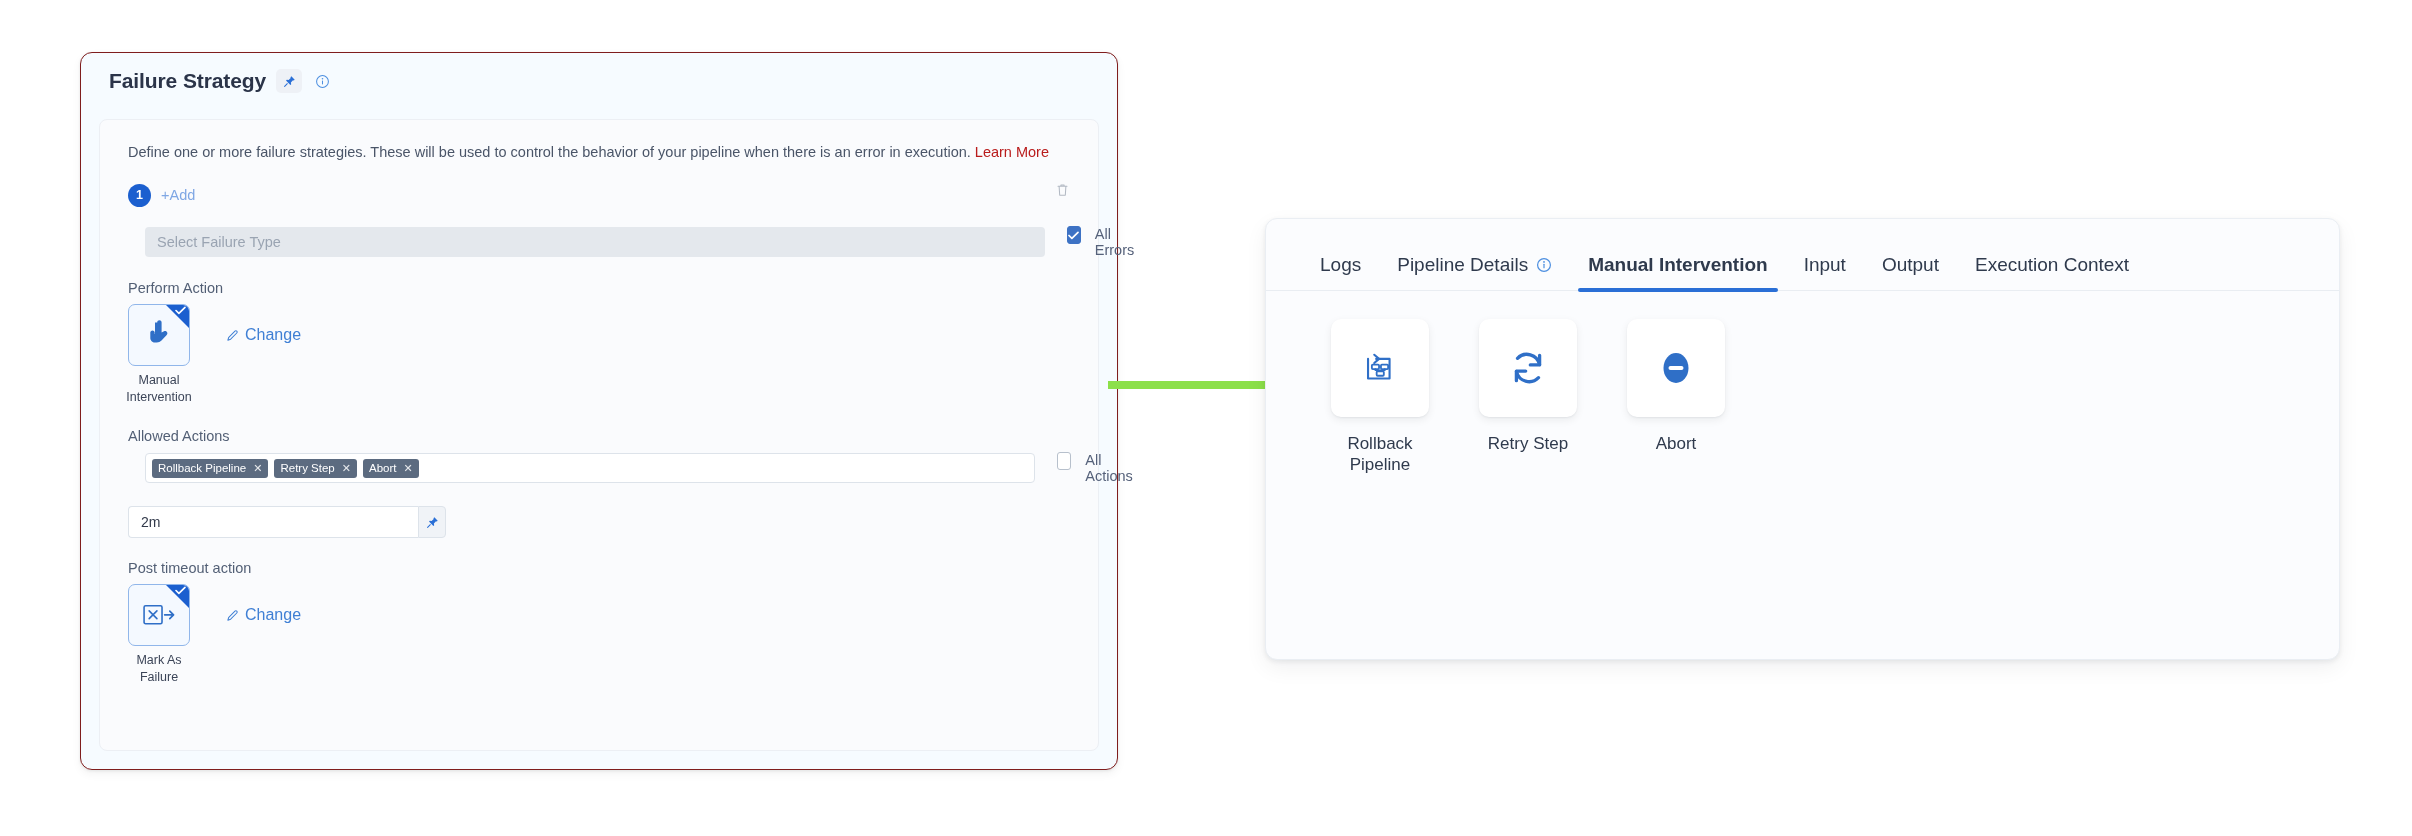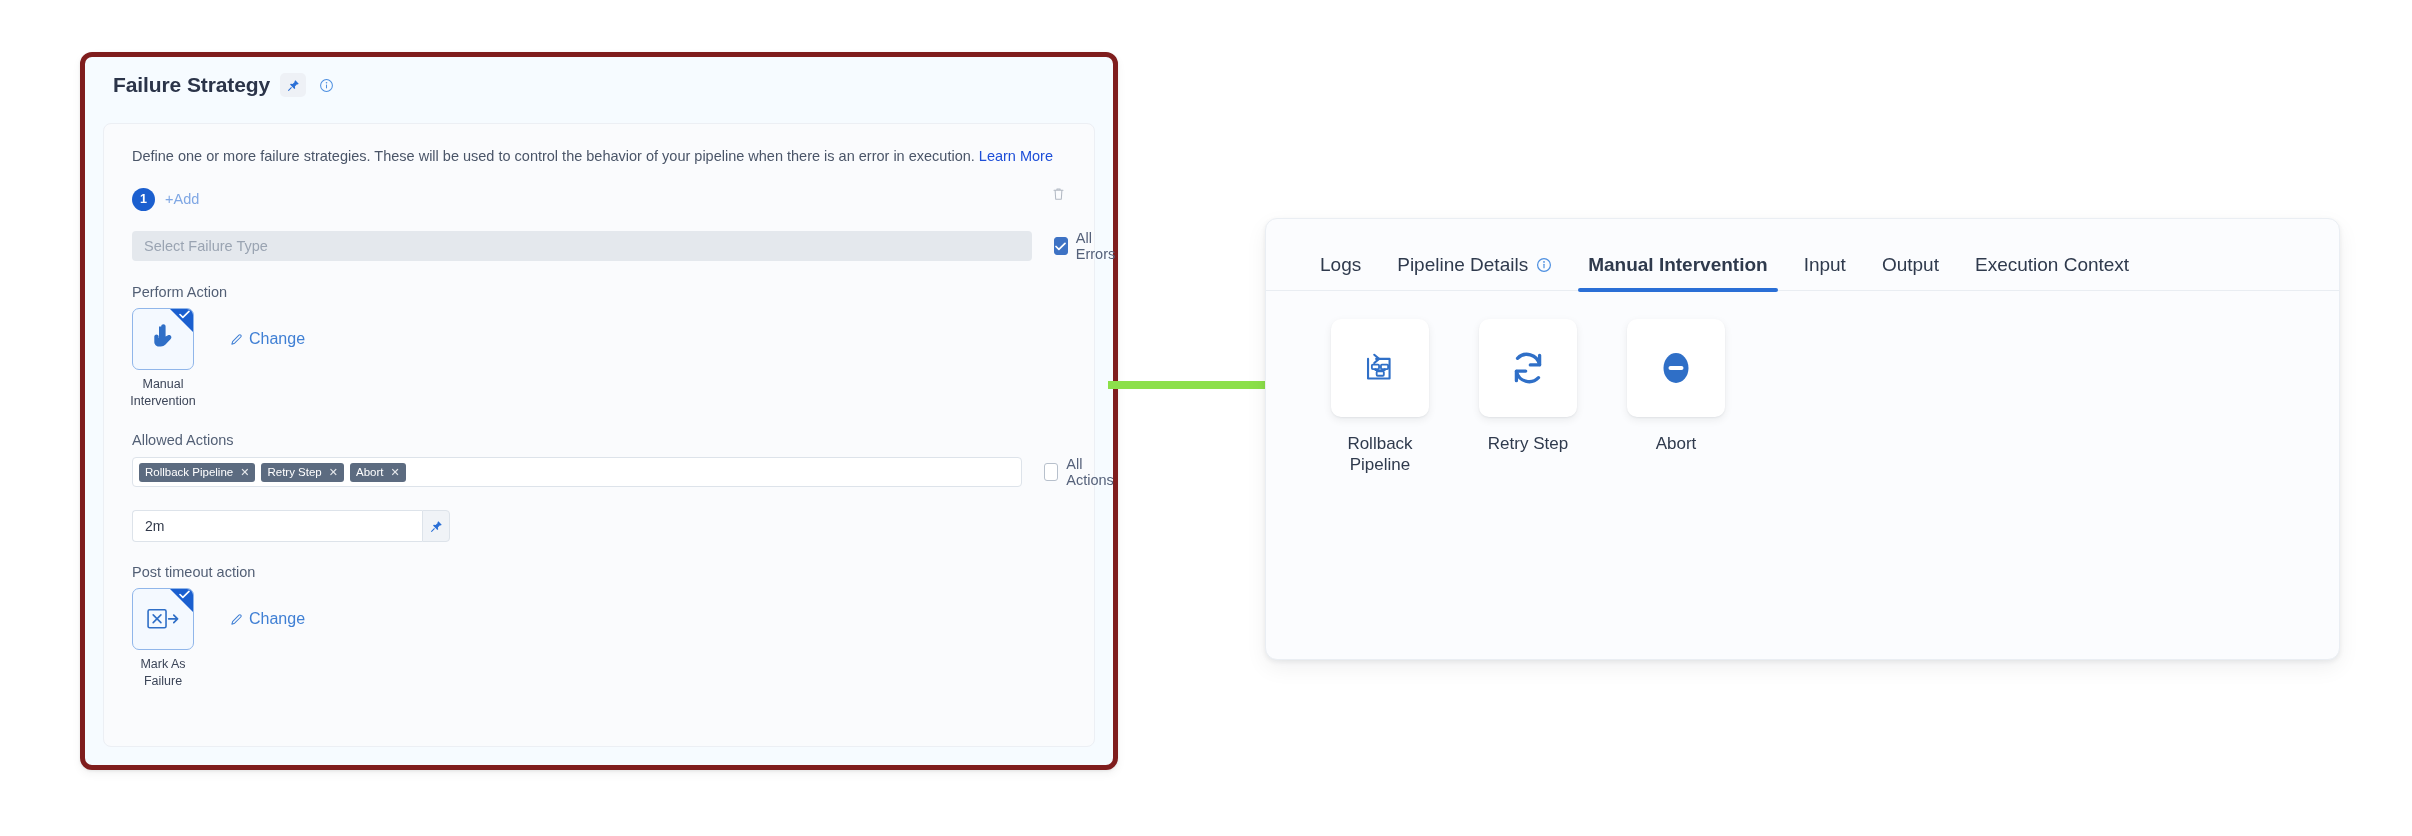--- a/index.html
+++ b/index.html
@@ -11,21 +11,21 @@
     overflow: hidden;
   }
   .stage { position: relative; width: 2412px; height: 836px; background:#fff; }
 
   
   .left-card {
     position: absolute;
     left: 80px; top: 52px;
     width: 1038px; height: 718px;
     background: #f6fbff;
-    border: 5px solid #7f1d1d;
+    border: 1px solid #7f1d1d;
     border-radius: 12px;
     box-shadow: 0 1px 3px rgba(16,22,26,.08), 0 4px 10px rgba(16,22,26,.05);
   }
   .lc-header {
     display:flex; align-items:center; gap:10px;
     padding: 16px 26px 10px 28px;
   }
   .lc-title {
     font-size: 21px; font-weight: 700; color: #2b3449; letter-spacing:-0.1px;
   }
@@ -41,45 +41,45 @@
     background:#fafbfd;
     border:1px solid #eceff4;
     border-radius: 8px;
     padding: 22px 28px;
   }
 
   .desc {
     font-size: 14.5px; color: #4a5568; line-height: 1.4;
     margin-bottom: 18px;
   }
-  .desc a { color:#1d4ed8; text-decoration:none;text-align:center; }
+  .desc a { color:#b91c1c; text-decoration:none;text-align:center; }
 
   .add-row { display:flex; align-items:center; gap:10px; position:relative; height:30px; margin-bottom:16px;}
   .badge-1 {
     width: 23px; height:23px; border-radius:50%;
     background:#1b5fcf; color:#fff; font-size:12.5px; font-weight:700;
     display:flex;align-items:center;justify-content:center;
   }
   .add-link { color:#7fa7e4; font-size:14.5px; cursor:pointer; }
   .trash-btn { position:absolute; right:0px; top:2px; cursor:pointer; opacity:.75;}
 
   .field-label { font-size:14.5px; color:#525f75; margin-bottom:8px; }
 
-  .row-inline { display:flex; align-items:center; gap:0; }
+  .row-inline { display:flex; align-items:center; gap:0;margin-left:17px; }
   .select-box {
     flex: 0 0 900px;
     height: 30px;
     background: #e4e8ed;
     border-radius: 4px;
     display:flex; align-items:center;
     padding: 0 12px;
     font-size:14.5px; color:#9aa4b2;
     cursor: pointer;
   }
-  .check-wrap { display:flex; align-items:center; gap:8px; margin-left:22px; }
+  .check-wrap { display:flex; align-items:flex-start; gap:14px; margin-left:22px; }
   .cb {
     width:18px;height:18px;border-radius:3px;border:1px solid #b7c0cc;background:#fff;
     display:flex;align-items:center;justify-content:center; cursor:pointer;
   }
   .cb.on { background:#3d72c4; border-color:#3d72c4; }
   .cb-label { font-size:14.5px; color:#55617a; }
 
   .spacer-20 { height:22px; }
 
   

